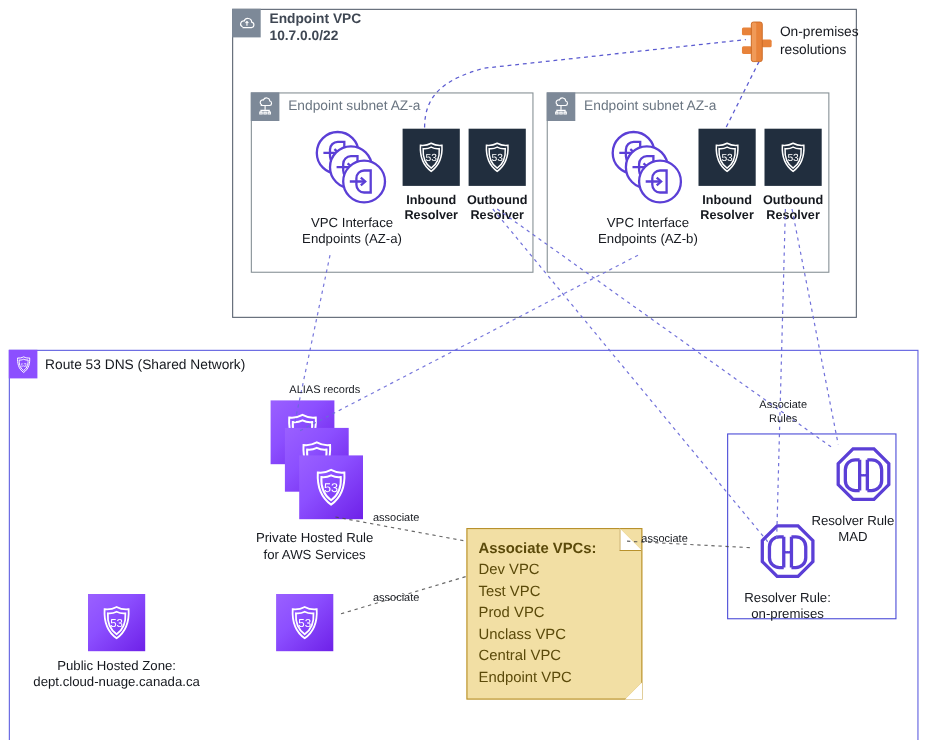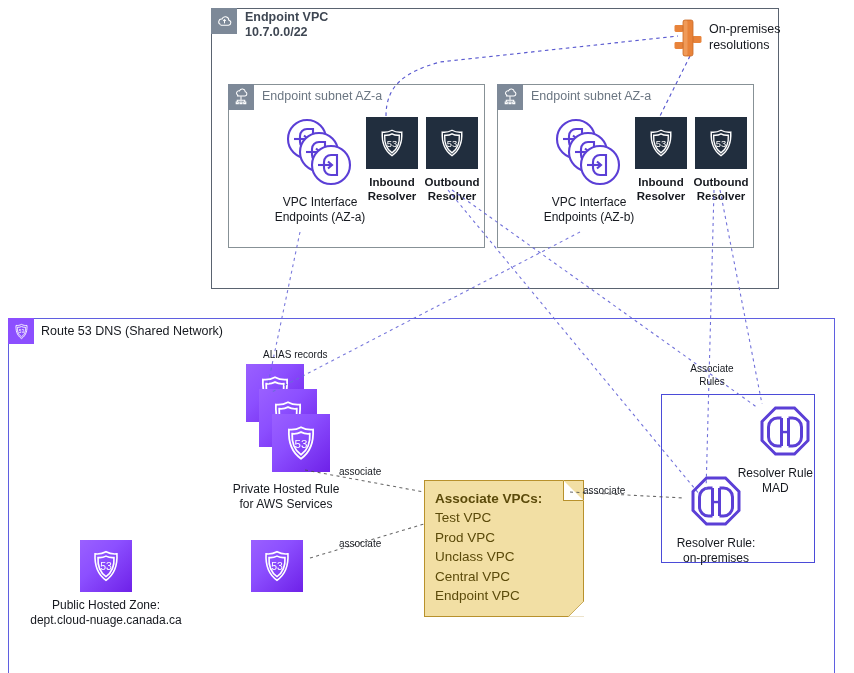--- a/index.html
+++ b/index.html
@@ -466,20 +466,21 @@
         <path d="M20 9.6c-3 1.5-6 1.8-8.4 1.5-.4 6.4.5 14.6 8.4 20.1 7.9-5.5 8.8-13.7 8.4-20.1-2.4.3-5.4 0-8.4-1.5z"></path>
         <text x="20" y="24.5" font-family="'Liberation Sans',sans-serif" font-size="11" fill="#ffffff" stroke="none" text-anchor="middle">53</text>
       </svg>
     </div>
   </div>
 
   <div class="note" style="left:424px; top:457px; width:160px;margin-top:23px;">
     <div class="note-fold-tr"></div>
     <div class="note-fold-br"></div>
     <div class="note-title">Associate VPCs:</div>
+    <div>Dev VPC</div>
     <div>Test VPC</div>
     <div>Prod VPC</div>
     <div>Unclass VPC</div>
     <div>Central VPC</div>
     <div>Endpoint VPC</div>
   </div>
 
   <div class="group rulebox" style="left:661px; top:394px; width:154px; height:169px;"></div>
 
   <div class="node" style="left:721px; top:404px; width:92px;align-items:flex-end;">

